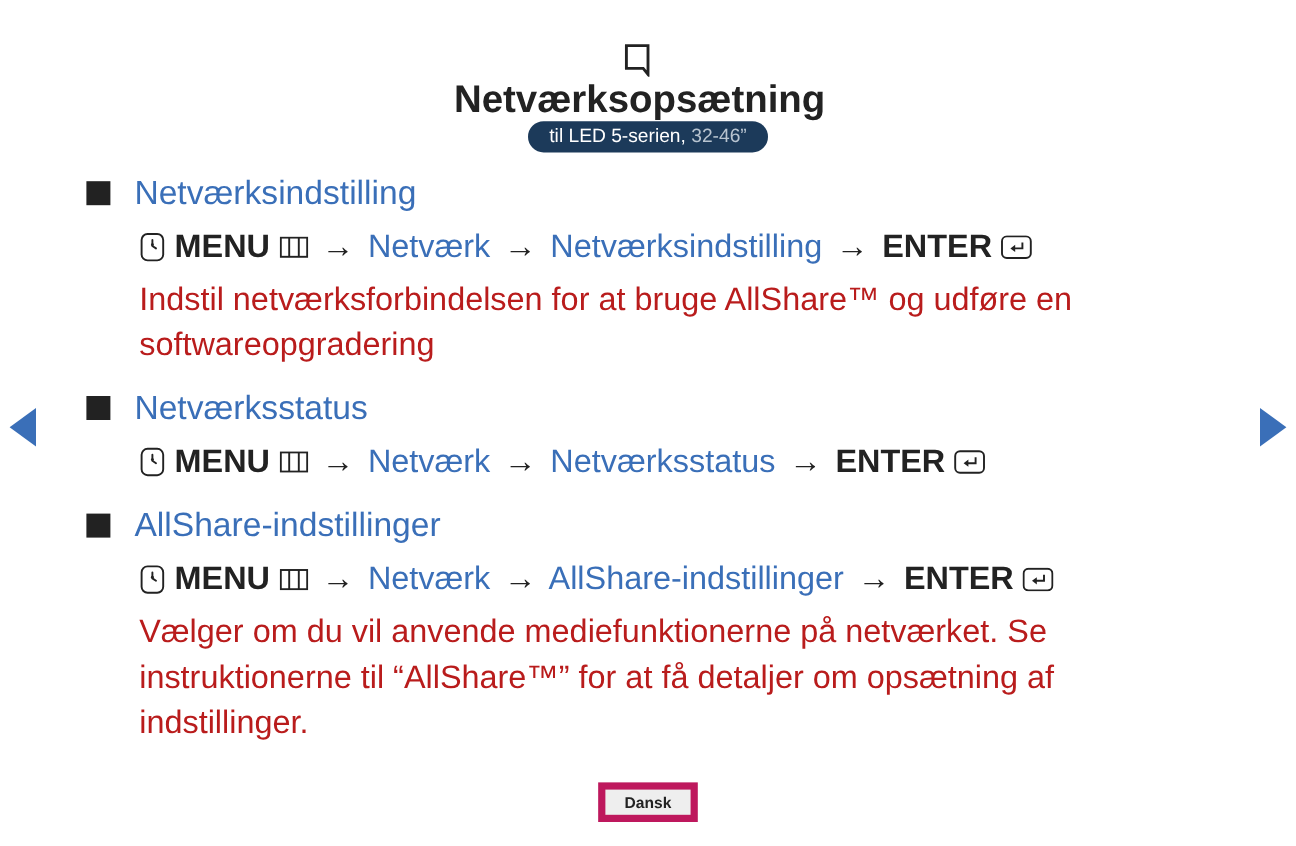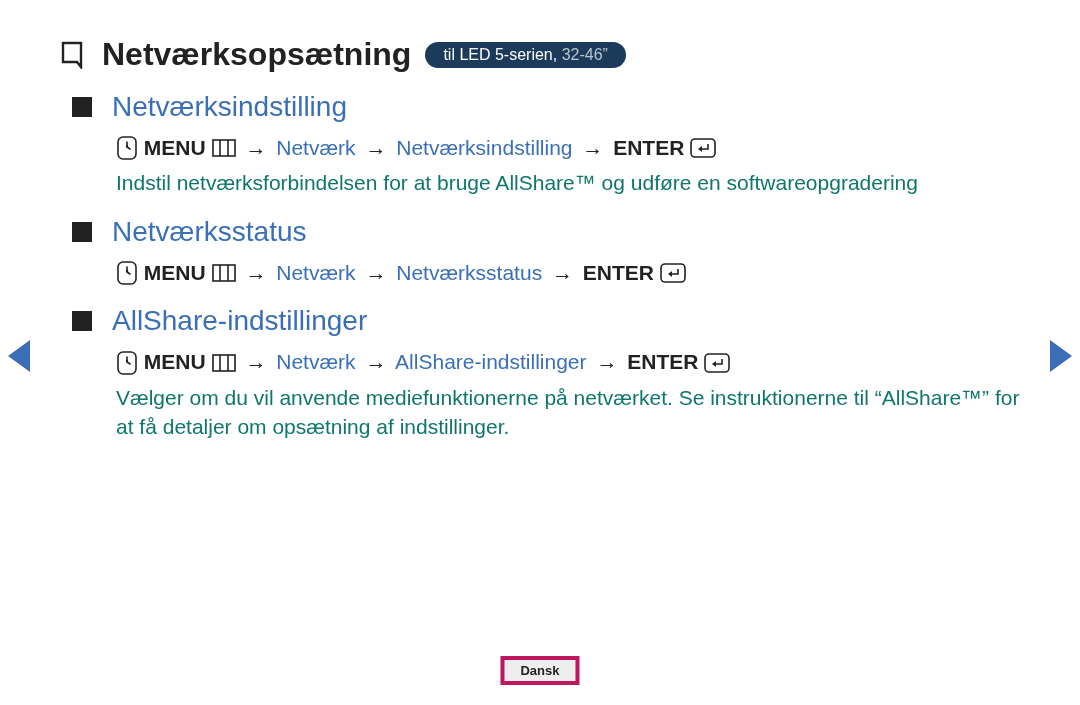--- a/index.html
+++ b/index.html
@@ -13,20 +13,21 @@
     overflow: hidden;
   }
   .page {
     padding: 36px 60px 0 60px;
     position: relative;
   }
   .header-line {
     display: flex;
     align-items: center;
     margin-bottom: 16px;
+    flex-direction: column;
   }
   .bookmark-icon {
     width: 24px;
     height: 28px;
     margin-right: 18px;
     display: flex;
     align-items: center;
     justify-content: center;
   }
   .bookmark-icon svg {
@@ -67,40 +68,40 @@
     margin-right: 20px;
     flex: 0 0 auto;
     margin-left: 10px;
   }
   .section-title {
     color: #3a6fb8;
     font-size: 28px;
   }
   .body-block {
     margin-left: 54px;
-    font-size: 21px;
+    font-size: 27px;
     line-height: 1.4;
     color: #222;
   }
   .nav-line {
     margin-bottom: 6px;
   }
   .inline-icon {
     display: inline-block;
     vertical-align: middle;
     position: relative;
     top: -1px;
   }
   .inline-icon svg {
     display: block;
   }
   .bold { font-weight: bold; color:#222;}
   .link { color: #3a6fb8; }
   .arrow-sep { color:#222; padding:0 4px;}
-  .desc { color:#0f766e; }
+  .desc { color:#b91c1c; }
   .nav-left, .nav-right {
     position: absolute;
     top: 340px;
     width: 0;
     height: 0;
     border-top: 16px solid transparent;
     border-bottom: 16px solid transparent;
   }
   .nav-left {
     left: 8px;
@@ -109,21 +110,21 @@
   .nav-right {
     right: 8px;
     border-left: 22px solid #3a6fb8;
   }
   .lang-badge {
     position: absolute;
     left: 50%;
     transform: translateX(-50%);
     bottom: 20px;
     background: #eeeeee;
-    border: 4px solid #be185d;
+    border: 6px solid #be185d;
     font-size: 13px;
     font-weight: bold;
     color: #222;
     padding: 3px 16px;
     margin-top: 16px;
   }
 </style>
 </head>
 <body>
 

